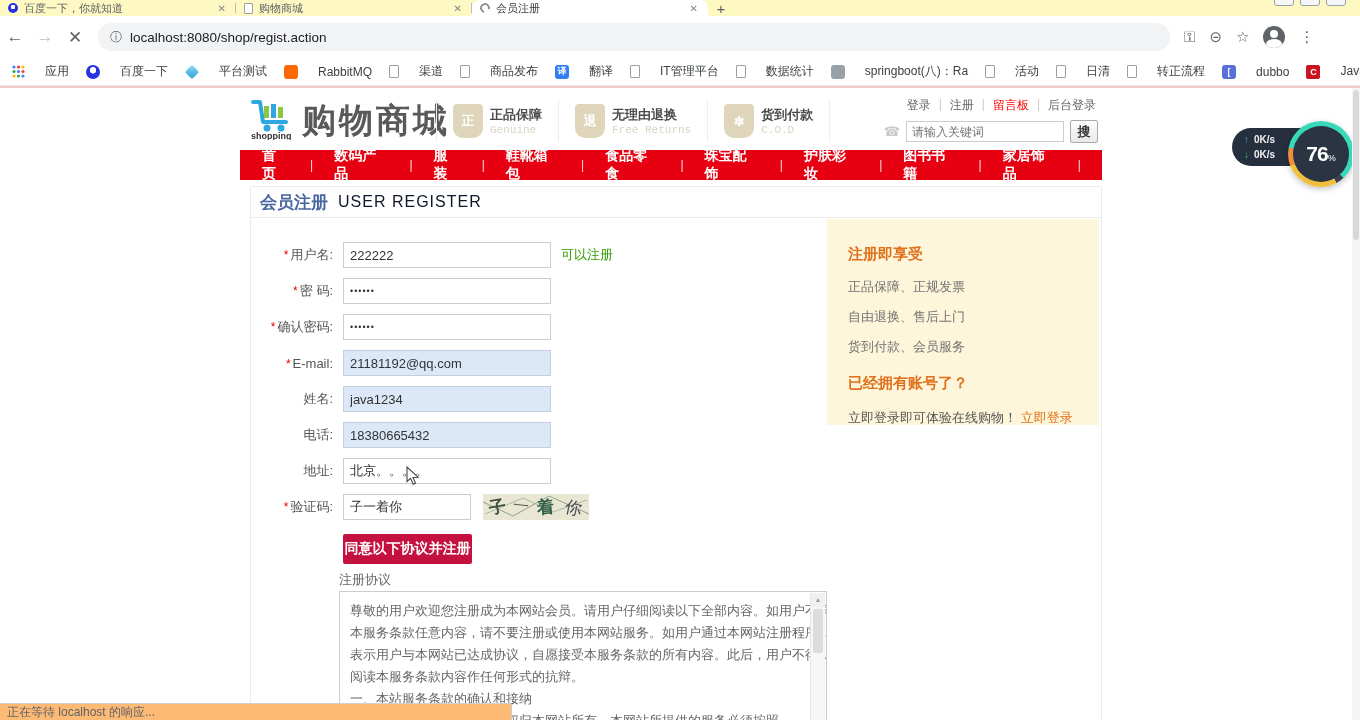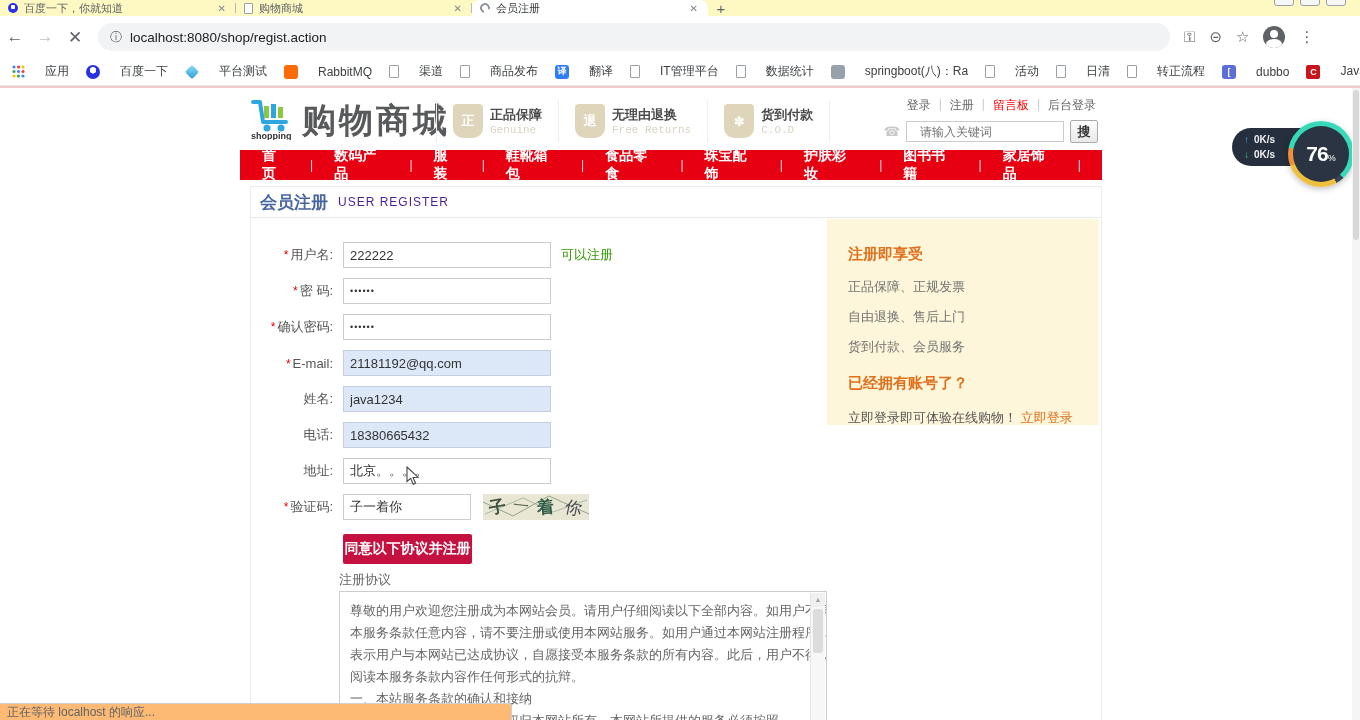--- a/index.html
+++ b/index.html
@@ -61,33 +61,33 @@
   .badge { display:flex; align-items:center; gap:7px; padding:0 16px; border-left:1px solid #eee; }
   .badge:last-child { border-right:1px solid #eee; }
   .badge-ico { width:30px; height:34px; background:#ded5ba; border-radius:4px 4px 10px 10px; display:flex; align-items:center; justify-content:center; color:#fff; font-size:13px; font-weight:bold; }
   .badge-zh { font-size:13px; font-weight:bold; color:#4a4a4a; }
   .badge-en { font-size:11px; color:#d9d4c2;font-family:Liberation Mono, monospace; }
   .toplinks { position:absolute; right:6px; top:5px; font-size:12px; color:#666; display:flex; gap:8px; }
   .toplinks .hl { color:#f00; }
   .toplinks .bar { color:#ccc; }
   .searchbox { position:absolute; right:4px; top:28px; display:flex; align-items:center; gap:6px; }
   .phone-ico { color:#c9c9c9; font-size:13px; }
-  .search-input { width:158px; height:21px; border:1px solid #ccc; font-size:12px; padding:0 13px; color:#888; font-family:inherit; }
+  .search-input { width:158px; height:21px; border:1px solid #ccc; font-size:12px; padding:0 5px; color:#888; font-family:inherit; }
   .search-btn { width:28px; height:23px; border:1px solid #aaa; background:linear-gradient(#fdfdfd,#e8e8e8); font-size:13px; font-weight:bold; color:#333; border-radius:2px; }
 
   
   .rednav { position:absolute; left:240px; top:62px; width:862px; height:30px; background:#e60012; display:flex; align-items:center; padding-left:22px; }
   .rednav .item { color:#fff; font-size:14px; font-weight:bold; padding:0 21px 0 0; }
   .rednav .nsep { color:rgba(255,255,255,.85); font-weight:normal; padding-right:21px; font-size:12px; }
 
   
   .panel { position:absolute; left:250px; top:98px; width:852px; height:540px; border:1px solid #ececec; background:#fff; }
   .panel-title { height:31px; border-bottom:1px solid #e9e9e9; display:flex; align-items:center; gap:10px; padding-left:9px; }
   .pt-zh { font-size:17px; font-weight:bold; color:#4a66a0; }
-  .pt-en { font-size:12px; color:#4c1d95; letter-spacing:1px; }
+  .pt-en { font-size:16px; color:#0f172a; letter-spacing:1px; }
 
   
   .form { position:absolute; left:0; top:50px; width:578px; }
   .frow { display:flex; align-items:center; height:36px; }
   .flabel { width:82px; text-align:right; font-size:13px; color:#555; flex:none; }
   .req { color:#e60000; margin-right:2px; font-size:12px; }
   .fin { margin-left:10px; width:208px; height:26px; border:1px solid #ccc; font-size:13px; color:#333; padding:0 6px; font-family:inherit; background:#fff; }
   .fin.filled { background:#dce8f8; border-color:#c3cfdf; }
   .fin.pw { font-size:9px; letter-spacing:1px; color:#333; }
   .fin.small { width:128px; }

